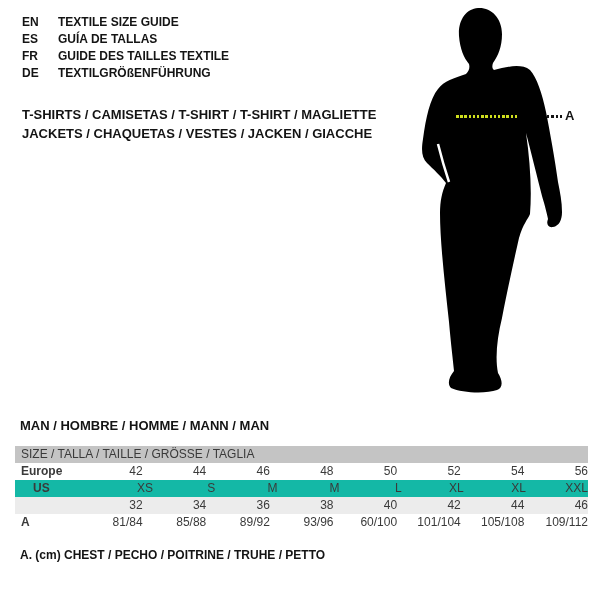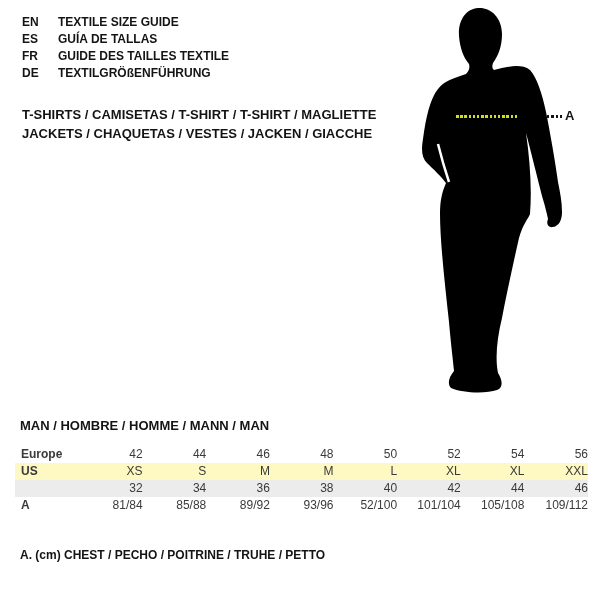--- a/index.html
+++ b/index.html
@@ -109,34 +109,35 @@
     </svg>
   </div>
 
   <div class="dash-yellow"></div>
   <div class="dash-black"></div>
   <div class="measure-label">A</div>
 
   <div class="section-title">MAN / HOMBRE / HOMME / MANN / MAN</div>
 
   <div class="size-table">
+    <div class="st-header" style="background:#c4c4c4;">SIZE / TALLA / TAILLE / GRÖSSE / TAGLIA</div>
 
     <div class="st-row">
       <span class="st-label">Europe</span>
       <span class="st-cell">42</span>
       <span class="st-cell">44</span>
       <span class="st-cell">46</span>
       <span class="st-cell">48</span>
       <span class="st-cell">50</span>
       <span class="st-cell">52</span>
       <span class="st-cell">54</span>
       <span class="st-cell">56</span>
     </div>
 
-    <div class="st-row" style="background:#fef9c3;">
+    <div class="st-row" style="background:#14b8a6;padding-left:12px;">
       <span class="st-label">US</span>
       <span class="st-cell">XS</span>
       <span class="st-cell">S</span>
       <span class="st-cell">M</span>
       <span class="st-cell">M</span>
       <span class="st-cell">L</span>
       <span class="st-cell">XL</span>
       <span class="st-cell">XL</span>
       <span class="st-cell">XXL</span>
     </div>
@@ -152,21 +153,21 @@
       <span class="st-cell">44</span>
       <span class="st-cell">46</span>
     </div>
 
     <div class="st-row">
       <span class="st-label">A</span>
       <span class="st-cell">81/84</span>
       <span class="st-cell">85/88</span>
       <span class="st-cell">89/92</span>
       <span class="st-cell">93/96</span>
-      <span class="st-cell">52/100</span>
+      <span class="st-cell">60/100</span>
       <span class="st-cell">101/104</span>
       <span class="st-cell">105/108</span>
       <span class="st-cell">109/112</span>
     </div>
   </div>
 
   <div class="footnote">A. (cm) CHEST / PECHO / POITRINE / TRUHE / PETTO</div>
 
 </div>
 

